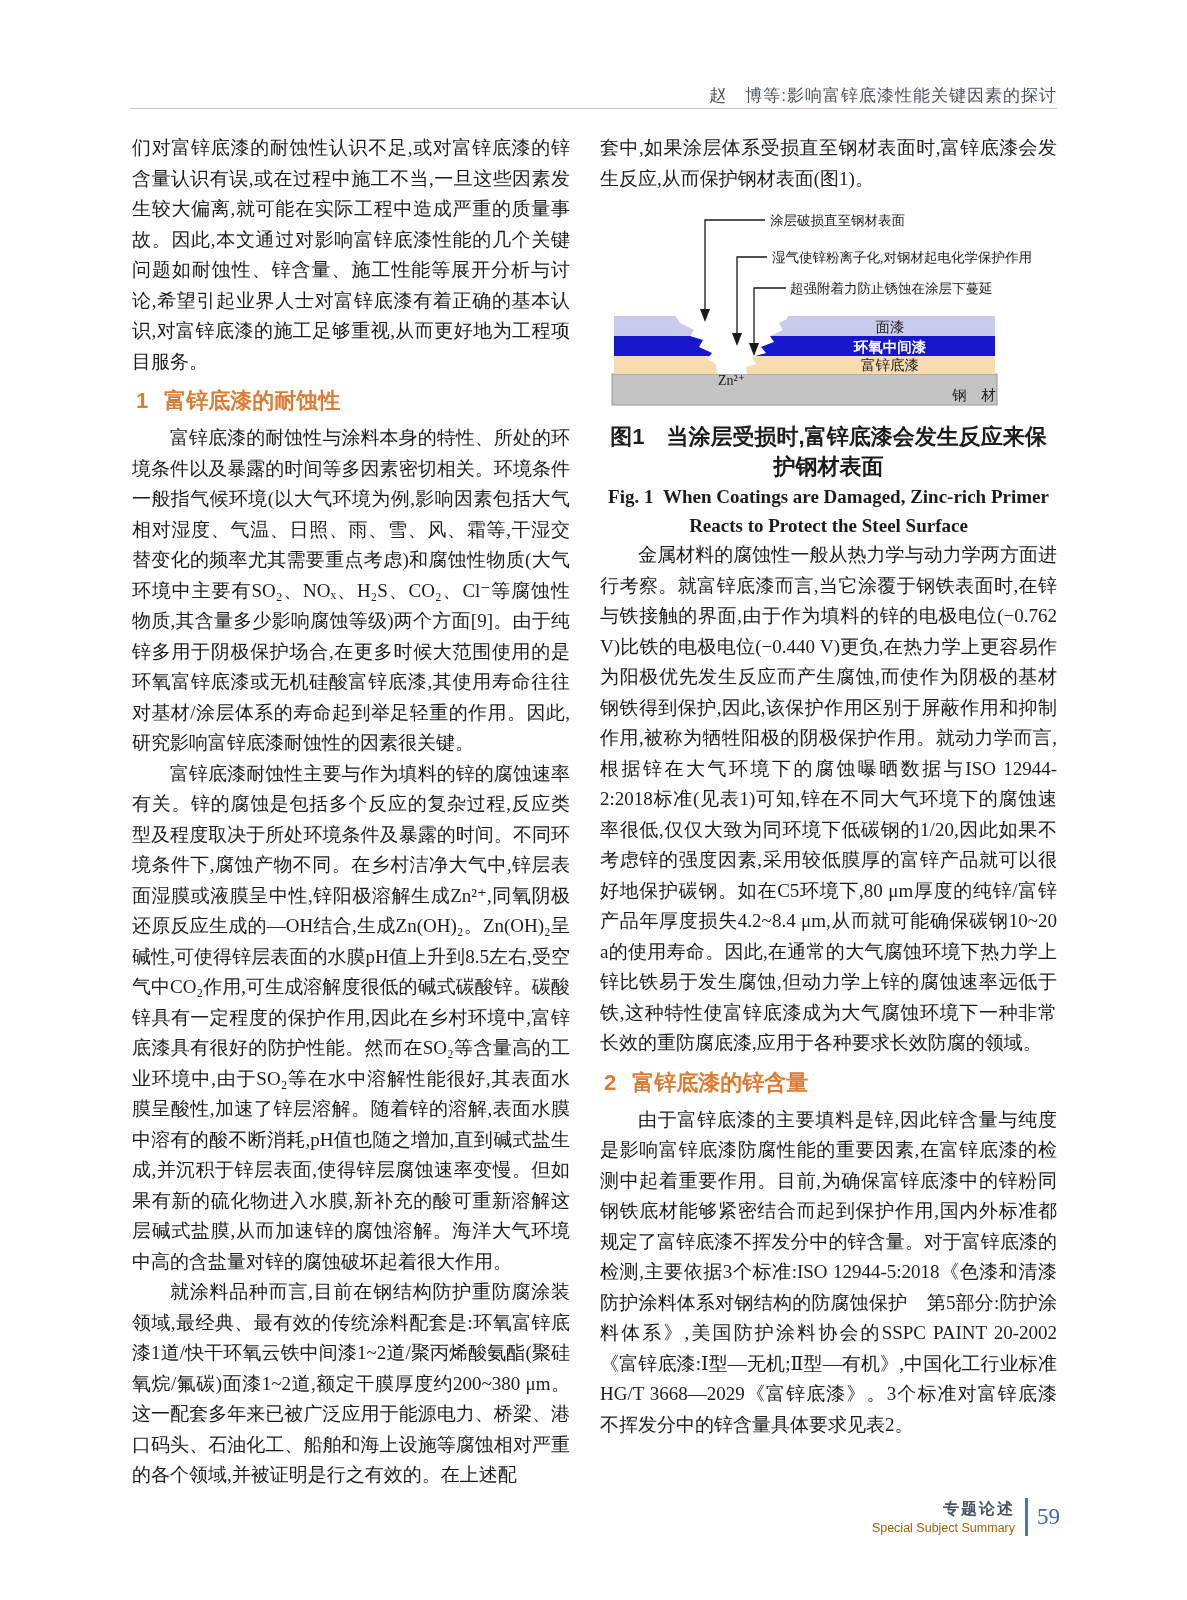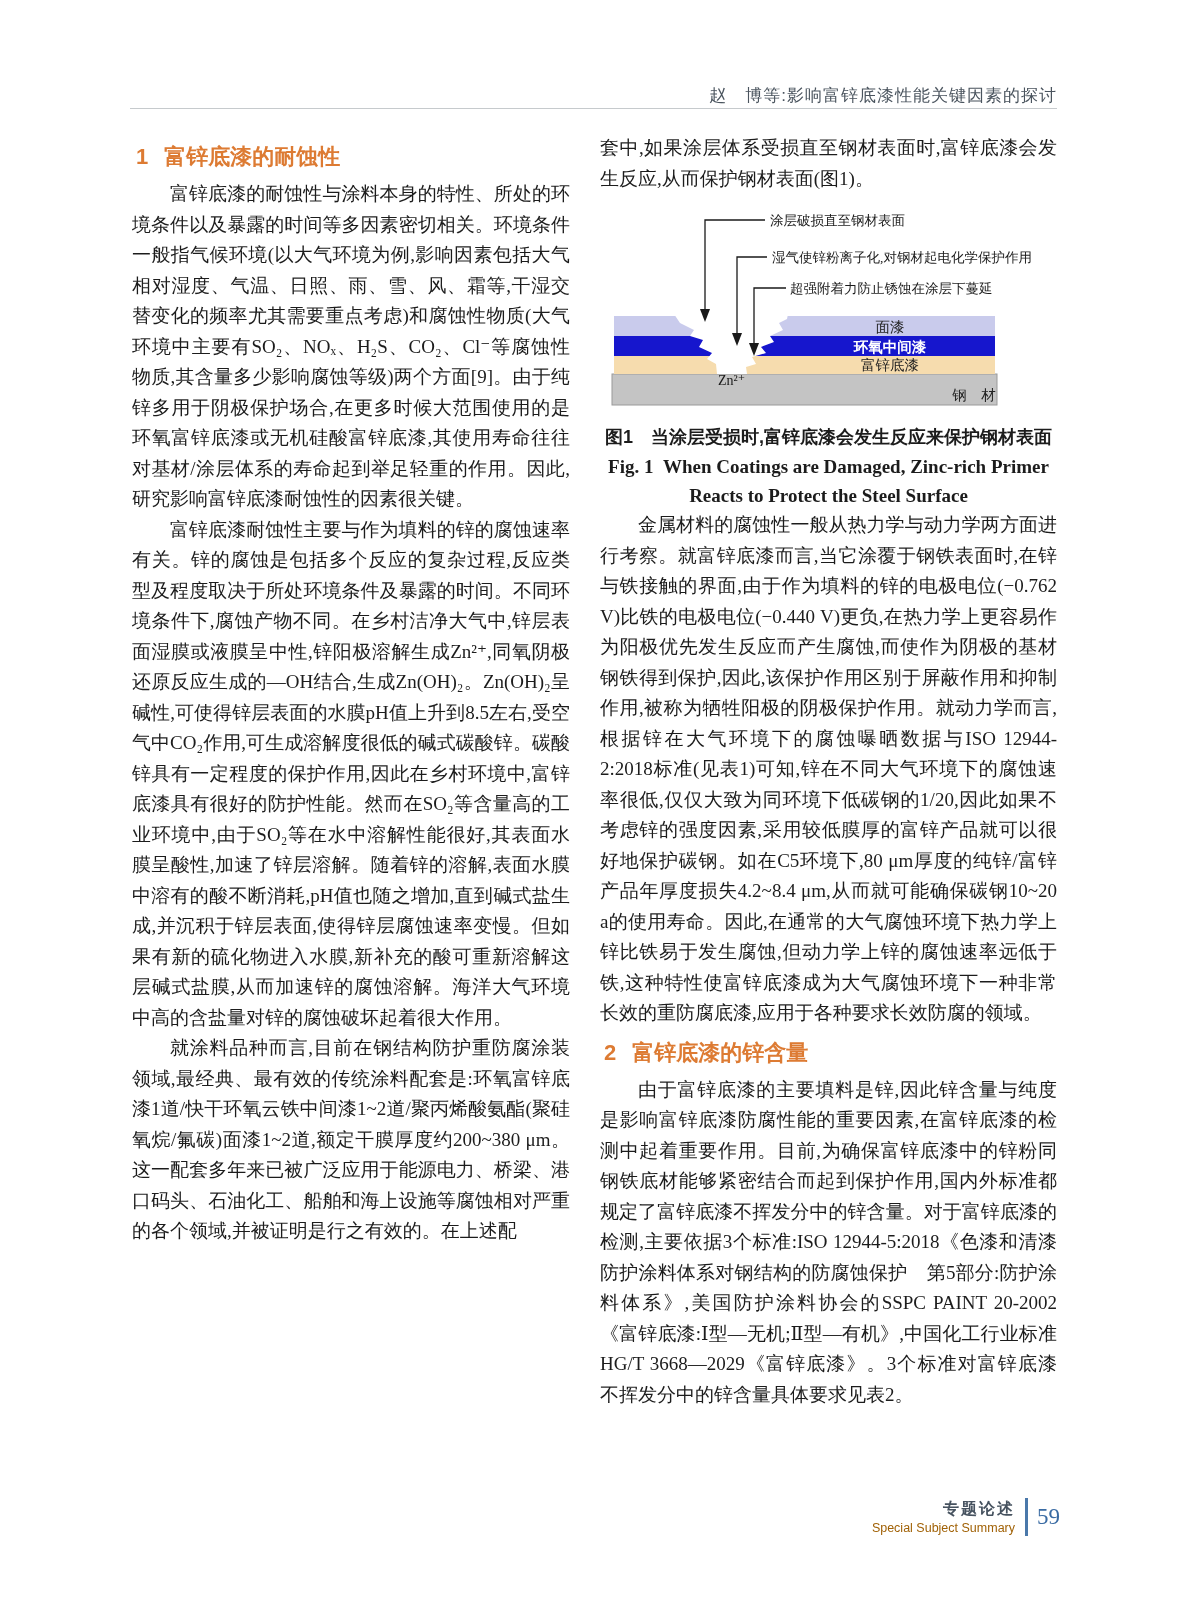--- a/index.html
+++ b/index.html
@@ -50,21 +50,21 @@
     font-weight: bold;
     line-height: 28px;
     margin: 10px 0 8px 4px;
   }
   h2.sec .sec-num { margin-right: 16px; }
   .figure { margin-top: 12px; }
   .fig-svg { display: block; }
   .fig-caption-zh {
     text-align: center;
     font-weight: bold;
-    font-size: 18px;
+    font-size: 22px;
     line-height: 30px;
     font-family: "Liberation Sans", "DejaVu Sans", sans-serif;
     margin-top: 4px;
   }
   .fig-caption-en {
     text-align: center;
     font-weight: bold;
     font-size: 19px;
     line-height: 29px;
     font-family: "Liberation Serif", "DejaVu Serif", serif;
@@ -113,20 +113,21 @@
 </style>
 </head>
 <body>
 
 <div class="page">
 
   <div class="running-head">赵　博等:影响富锌底漆性能关键因素的探讨</div>
   <div class="head-rule"></div>
 
   <div class="col col-left">
+    <p>们对富锌底漆的耐蚀性认识不足,或对富锌底漆的锌含量认识有误,或在过程中施工不当,一旦这些因素发生较大偏离,就可能在实际工程中造成严重的质量事故。因此,本文通过对影响富锌底漆性能的几个关键问题如耐蚀性、锌含量、施工性能等展开分析与讨论,希望引起业界人士对富锌底漆有着正确的基本认识,对富锌底漆的施工足够重视,从而更好地为工程项目服务。</p>
     <h2 class="sec">
       <span class="sec-num">1</span><span>富锌底漆的耐蚀性</span>
     </h2>
     <p class="indent">富锌底漆的耐蚀性与涂料本身的特性、所处的环境条件以及暴露的时间等多因素密切相关。环境条件一般指气候环境(以大气环境为例,影响因素包括大气相对湿度、气温、日照、雨、雪、风、霜等,干湿交替变化的频率尤其需要重点考虑)和腐蚀性物质(大气环境中主要有SO₂、NOₓ、H₂S、CO₂、Cl⁻等腐蚀性物质,其含量多少影响腐蚀等级)两个方面[9]。由于纯锌多用于阴极保护场合,在更多时候大范围使用的是环氧富锌底漆或无机硅酸富锌底漆,其使用寿命往往对基材/涂层体系的寿命起到举足轻重的作用。因此,研究影响富锌底漆耐蚀性的因素很关键。</p>
     <p class="indent">富锌底漆耐蚀性主要与作为填料的锌的腐蚀速率有关。锌的腐蚀是包括多个反应的复杂过程,反应类型及程度取决于所处环境条件及暴露的时间。不同环境条件下,腐蚀产物不同。在乡村洁净大气中,锌层表面湿膜或液膜呈中性,锌阳极溶解生成Zn²⁺,同氧阴极还原反应生成的—OH结合,生成Zn(OH)₂。Zn(OH)₂呈碱性,可使得锌层表面的水膜pH值上升到8.5左右,受空气中CO₂作用,可生成溶解度很低的碱式碳酸锌。碳酸锌具有一定程度的保护作用,因此在乡村环境中,富锌底漆具有很好的防护性能。然而在SO₂等含量高的工业环境中,由于SO₂等在水中溶解性能很好,其表面水膜呈酸性,加速了锌层溶解。随着锌的溶解,表面水膜中溶有的酸不断消耗,pH值也随之增加,直到碱式盐生成,并沉积于锌层表面,使得锌层腐蚀速率变慢。但如果有新的硫化物进入水膜,新补充的酸可重新溶解这层碱式盐膜,从而加速锌的腐蚀溶解。海洋大气环境中高的含盐量对锌的腐蚀破坏起着很大作用。</p>
     <p class="indent">就涂料品种而言,目前在钢结构防护重防腐涂装领域,最经典、最有效的传统涂料配套是:环氧富锌底漆1道/快干环氧云铁中间漆1~2道/聚丙烯酸氨酯(聚硅氧烷/氟碳)面漆1~2道,额定干膜厚度约200~380 μm。这一配套多年来已被广泛应用于能源电力、桥梁、港口码头、石油化工、船舶和海上设施等腐蚀相对严重的各个领域,并被证明是行之有效的。在上述配</p>
   </div>
 
   <div class="col col-right">
     <p>套中,如果涂层体系受损直至钢材表面时,富锌底漆会发生反应,从而保护钢材表面(图1)。</p>

